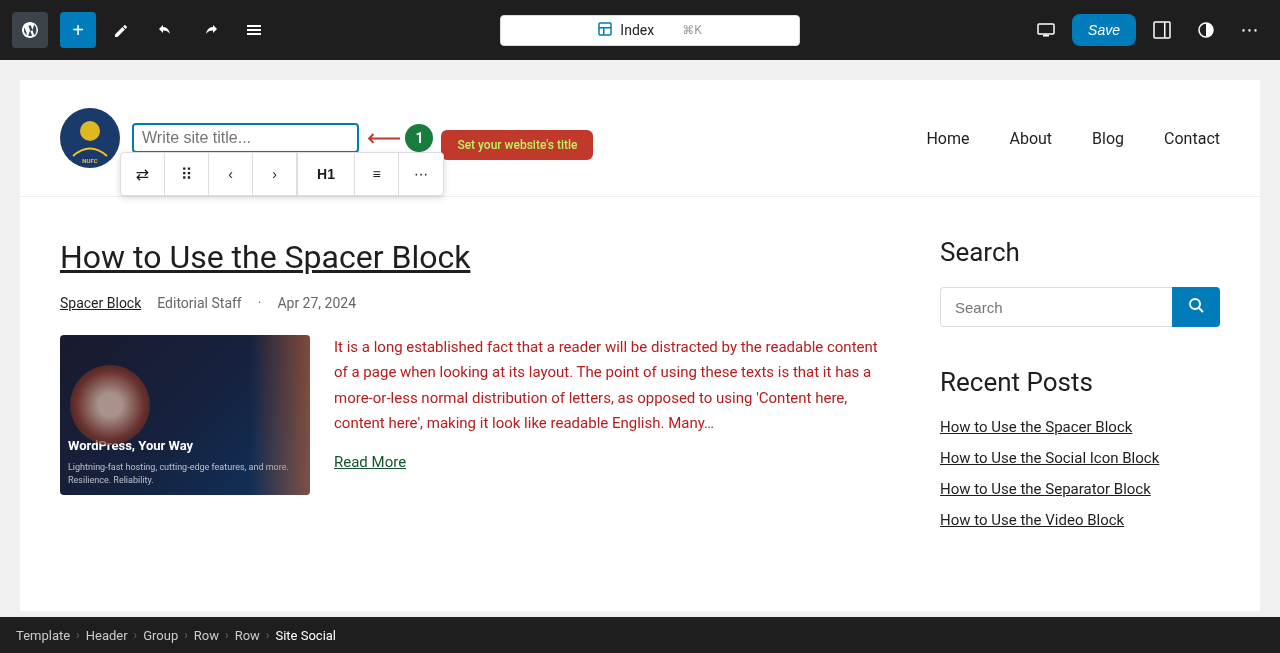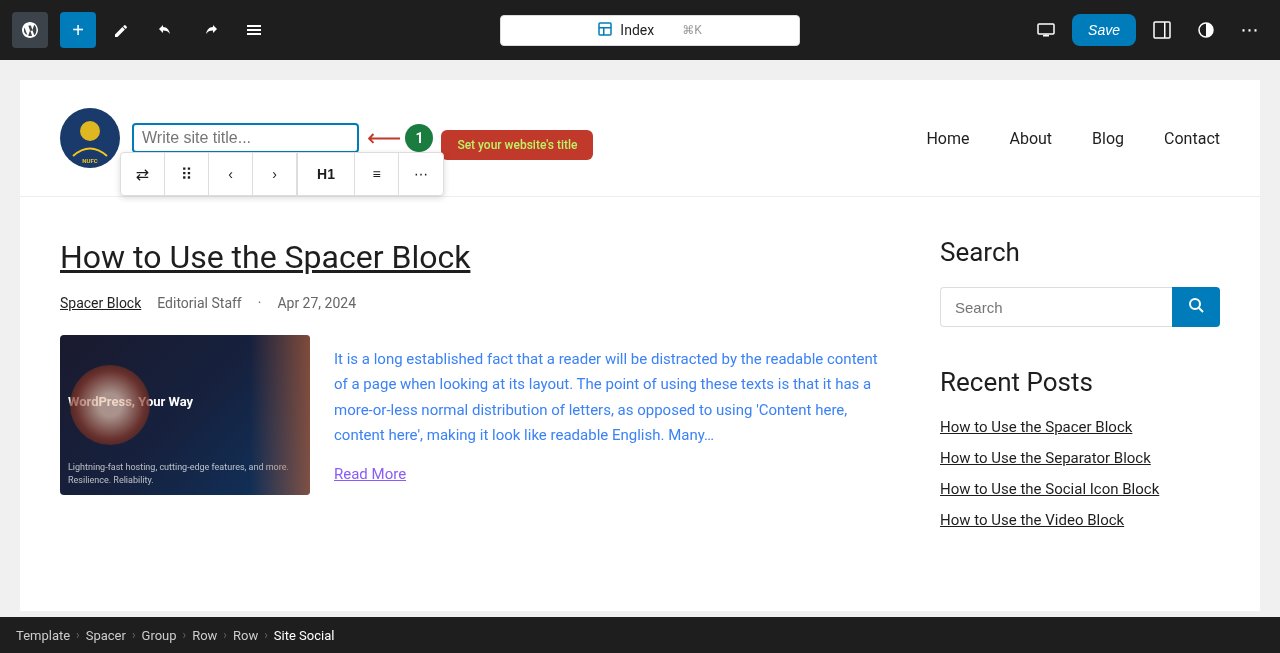--- a/index.html
+++ b/index.html
@@ -256,21 +256,20 @@
       width: 250px;
       height: 160px;
       background: linear-gradient(135deg, #1a1a2e 0%, #16213e 50%, #0f3460 100%);
       border-radius: 4px;
       flex-shrink: 0;
       position: relative;
       overflow: hidden;
       display: flex;
       flex-direction: column;
       justify-content: flex-end;
-      gap: 44px;
     }
     .thumb-text {
       color: #fff;
       font-size: 13px;
       font-weight: bold;
       padding: 8px;
     }
     .thumb-subtext {
       color: rgba(255,255,255,0.7);
       font-size: 9px;
@@ -281,25 +280,24 @@
       position: absolute;
       right: 0;
       bottom: 0;
       width: 60px;
       height: 100%;
       background: linear-gradient(to left, rgba(200,100,50,0.6), transparent);
     }
     .article-excerpt {
       font-size: 15px;
       line-height: 1.7;
-      color: #3b82f6;
-      margin-top: 12px;
+      color: #b91c1c;
     }
     .read-more {
-      color: #8b5cf6;
+      color: #14532d;
       text-decoration: underline;
       cursor: pointer;
       font-size: 15px;
       margin-top: 16px;
       display: block;
     }
 
     
     .sidebar-section {
       margin-bottom: 40px;
@@ -527,35 +525,35 @@
                     <circle cx="7" cy="7" r="5" stroke="white" stroke-width="2"></circle>
                     <line x1="11" y1="11" x2="15" y2="15" stroke="white" stroke-width="2"></line>
                   </svg>
               </button>
             </div>
           </div>
 
           <div class="sidebar-section">
             <h2 class="sidebar-title">Recent Posts</h2>
             <a class="recent-post-link">How to Use the Spacer Block</a>
+            <a class="recent-post-link">How to Use the Social Icon Block</a>
             <a class="recent-post-link">How to Use the Separator Block</a>
-            <a class="recent-post-link">How to Use the Social Icon Block</a>
             <a class="recent-post-link">How to Use the Video Block</a>
           </div>
         </aside>
       </div>
 
     </div>
   </div>
 </div>
 
 <div class="breadcrumb">
   <span class="breadcrumb-item">Template</span>
   <span class="breadcrumb-sep">›</span>
-  <span class="breadcrumb-item">Spacer</span>
+  <span class="breadcrumb-item">Header</span>
   <span class="breadcrumb-sep">›</span>
   <span class="breadcrumb-item">Group</span>
   <span class="breadcrumb-sep">›</span>
   <span class="breadcrumb-item">Row</span>
   <span class="breadcrumb-sep">›</span>
   <span class="breadcrumb-item">Row</span>
   <span class="breadcrumb-sep">›</span>
   <span class="breadcrumb-item active">Site Social</span>
 </div>
 

